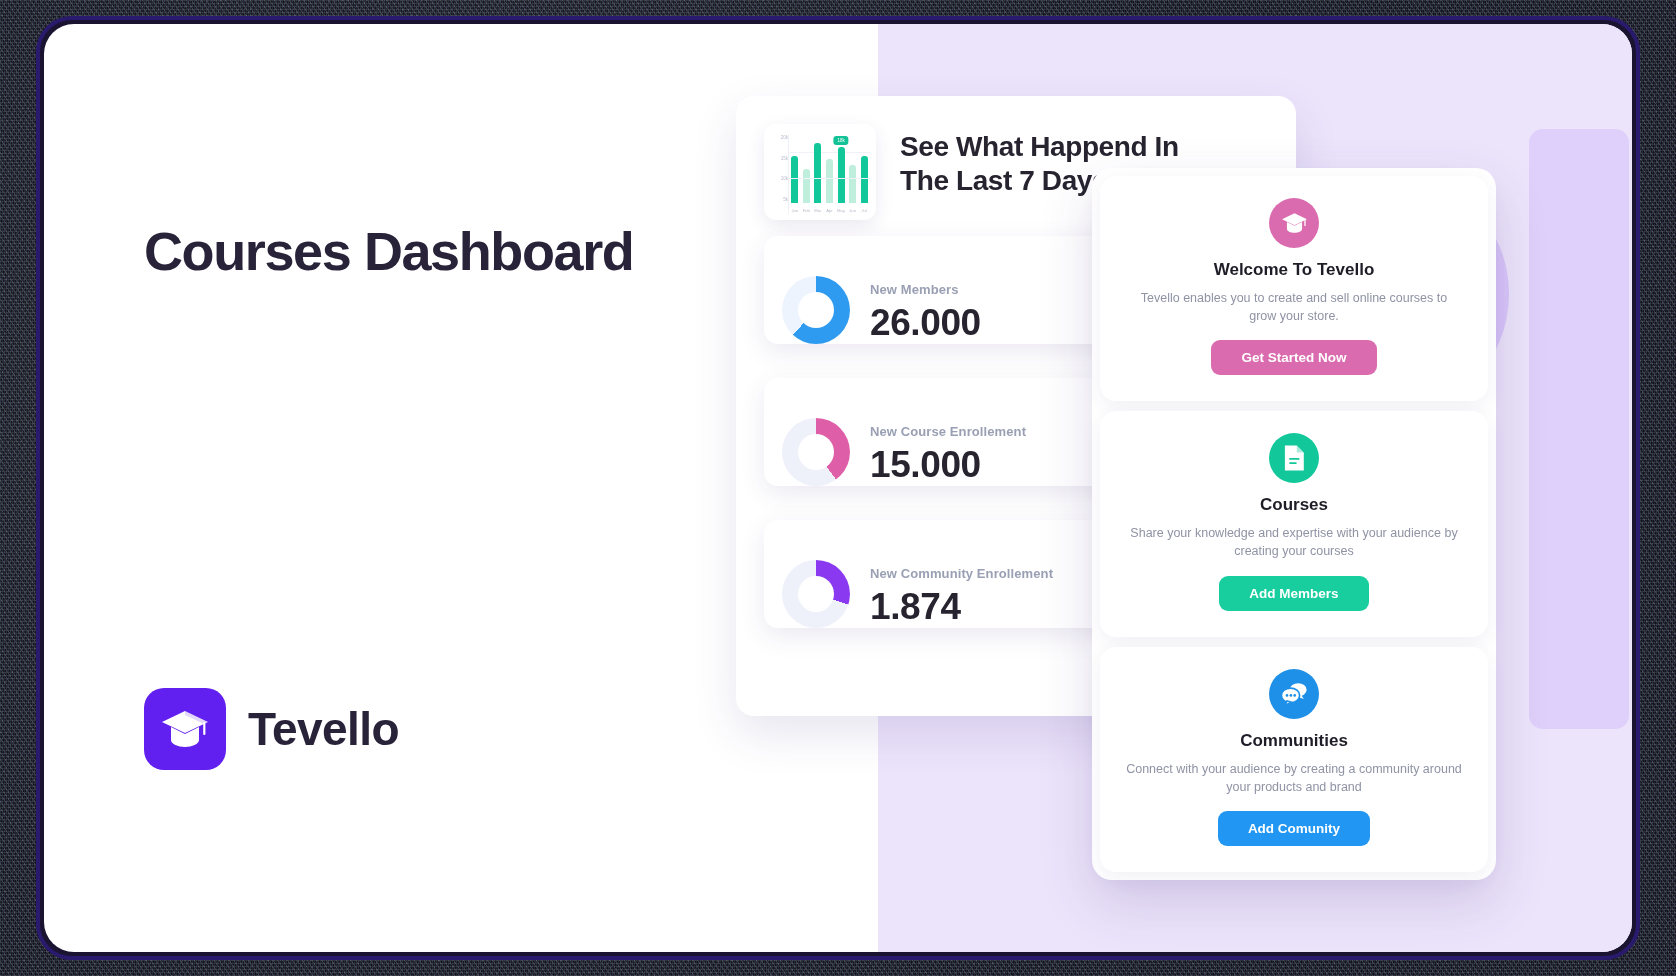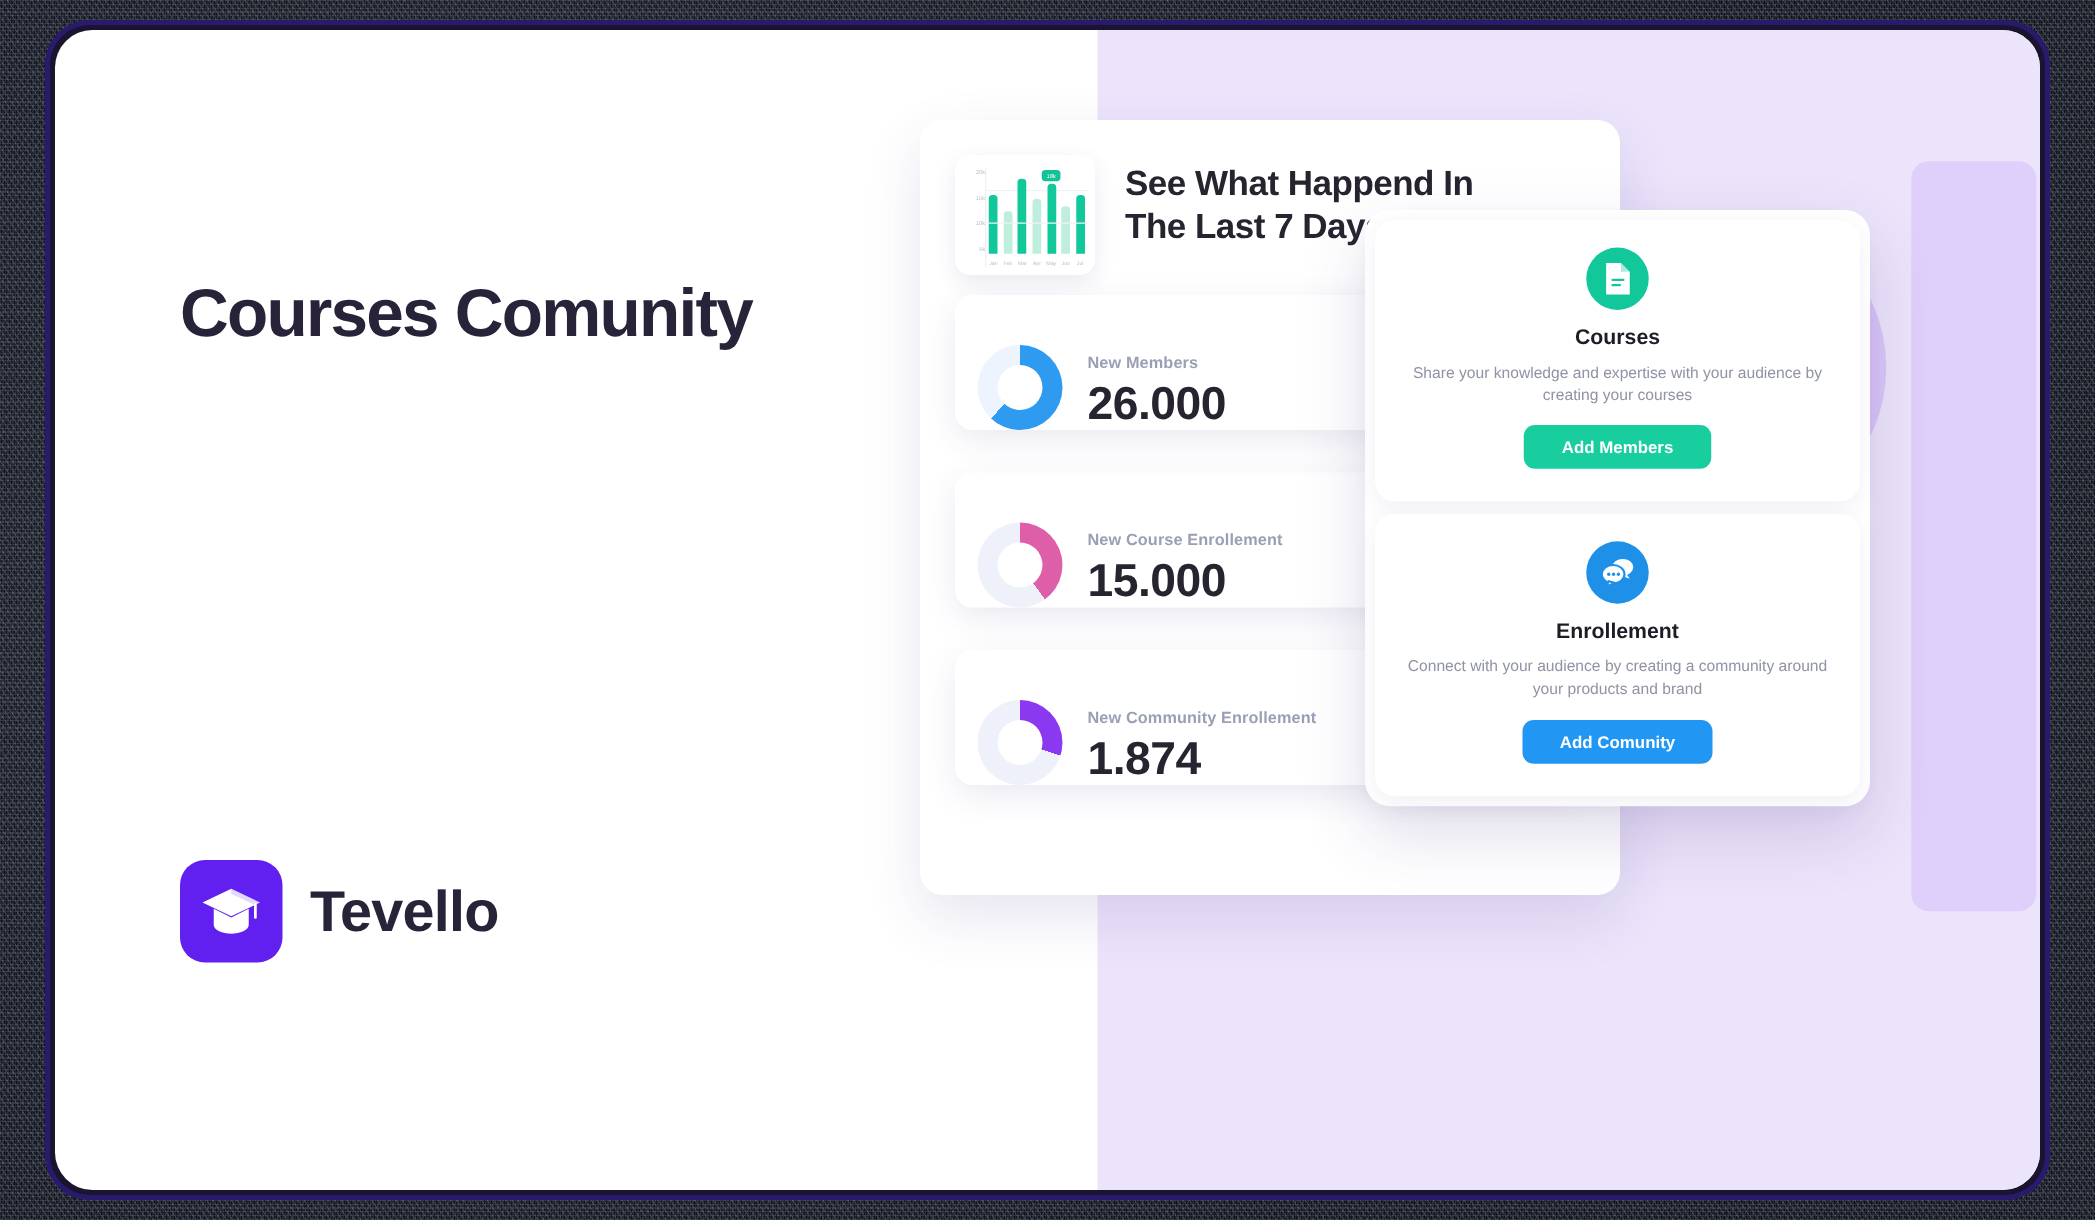--- a/index.html
+++ b/index.html
@@ -268,21 +268,21 @@
   <div id="frame-inner-ring"></div>
 
   <div id="canvas">
 
     <div class="deco-panel"></div>
     <div class="deco-circle"></div>
     <div class="deco-circle-hole"></div>
     <div class="deco-rect"></div>
 
     <div class="left-col">
-      <h1 class="page-title">Courses Comunity</h1>
+      <h1 class="page-title">Courses Dashboard</h1>
 
       <div class="brand">
         <div class="brand-mark">
           <svg width="50" height="44" viewBox="0 0 50 44" aria-hidden="true">
             <path d="M25 4 L48 15 L25 26 L2 15 Z" fill="#ffffff"></path>
             <path d="M11 20 L11 33 C11 37 18 40 25 40 C32 40 39 37 39 33 L39 20 L25 27 Z" fill="#ffffff"></path>
             <path d="M25 4 L48 15 L44 17 L25 8 Z" fill="#6120ef" opacity=".18"></path>
             <rect x="43.2" y="15" width="2.2" height="13" rx="1.1" fill="#ffffff"></rect>
           </svg>
         </div>
@@ -420,35 +420,42 @@
                 <div class="mini-bar" style="height: 63.6364%; background: rgb(220, 198, 251); width: 9px;">
                   <span class="lab">Apr</span>
                 </div>
               </div>
             </div>
           </div>
         </div>
     </div>
 
     <div class="action-col" id="action-col">
+        <div class="action-card"><div class="action-icon" style="background: rgb(218, 107, 174);">
+            <svg width="27" height="24" viewBox="0 0 50 44">
+              <path d="M25 4 L48 15 L25 26 L2 15 Z" fill="#fff"></path>
+              <path d="M11 20 L11 33 C11 37 18 40 25 40 C32 40 39 37 39 33 L39 20 L25 27 Z" fill="#fff"></path>
+              <rect x="43.2" y="15" width="2.4" height="13" rx="1.2" fill="#fff"></rect>
+            </svg>
+          </div><div class="action-title">Welcome To Tevello</div><div class="action-desc">Tevello enables you to create and sell online courses to grow your store.</div><button class="action-btn" style="background: rgb(218, 107, 174);">Get Started Now</button></div>
         <div class="action-card"><div class="action-icon" style="background: rgb(18, 199, 154);">
             <svg width="24" height="28" viewBox="0 0 34 40">
               <path d="M4 2h17l10 10v26H4z" fill="#fff"></path>
               <path d="M21 2v10h10z" fill="#12C79A" opacity=".35"></path>
               <rect x="10" y="20" width="15" height="2.6" rx="1.3" fill="#12C79A"></rect>
               <rect x="10" y="26" width="11" height="2.6" rx="1.3" fill="#12C79A"></rect>
             </svg>
           </div><div class="action-title">Courses</div><div class="action-desc">Share your knowledge and expertise with your audience by creating your courses</div><button class="action-btn" style="background: rgb(24, 206, 158);">Add Members</button></div>
         <div class="action-card"><div class="action-icon" style="background: rgb(30, 144, 232);">
             <svg width="28" height="26" viewBox="0 0 40 36">
               <ellipse cx="26" cy="12" rx="12" ry="9.5" fill="#fff"></ellipse>
               <path d="M30 19l4 6-9-3z" fill="#fff"></path>
               <ellipse cx="15" cy="20" rx="13" ry="10.5" fill="#fff" stroke="#1E90E8" stroke-width="2.4"></ellipse>
               <path d="M10 28l-3 6 10-4z" fill="#fff" stroke="#1E90E8" stroke-width="2.4"></path>
               <circle cx="10" cy="20" r="1.9" fill="#1E90E8"></circle>
               <circle cx="15.5" cy="20" r="1.9" fill="#1E90E8"></circle>
               <circle cx="21" cy="20" r="1.9" fill="#1E90E8"></circle>
             </svg>
-          </div><div class="action-title">Enrollement</div><div class="action-desc">Connect with your audience by creating a community around your products and brand</div><button class="action-btn" style="background: rgb(33, 150, 243);">Add Comunity</button></div>
+          </div><div class="action-title">Communities</div><div class="action-desc">Connect with your audience by creating a community around your products and brand</div><button class="action-btn" style="background: rgb(33, 150, 243);">Add Comunity</button></div>
       </div>
 
   </div>
 </div>
 
 </body></html>

